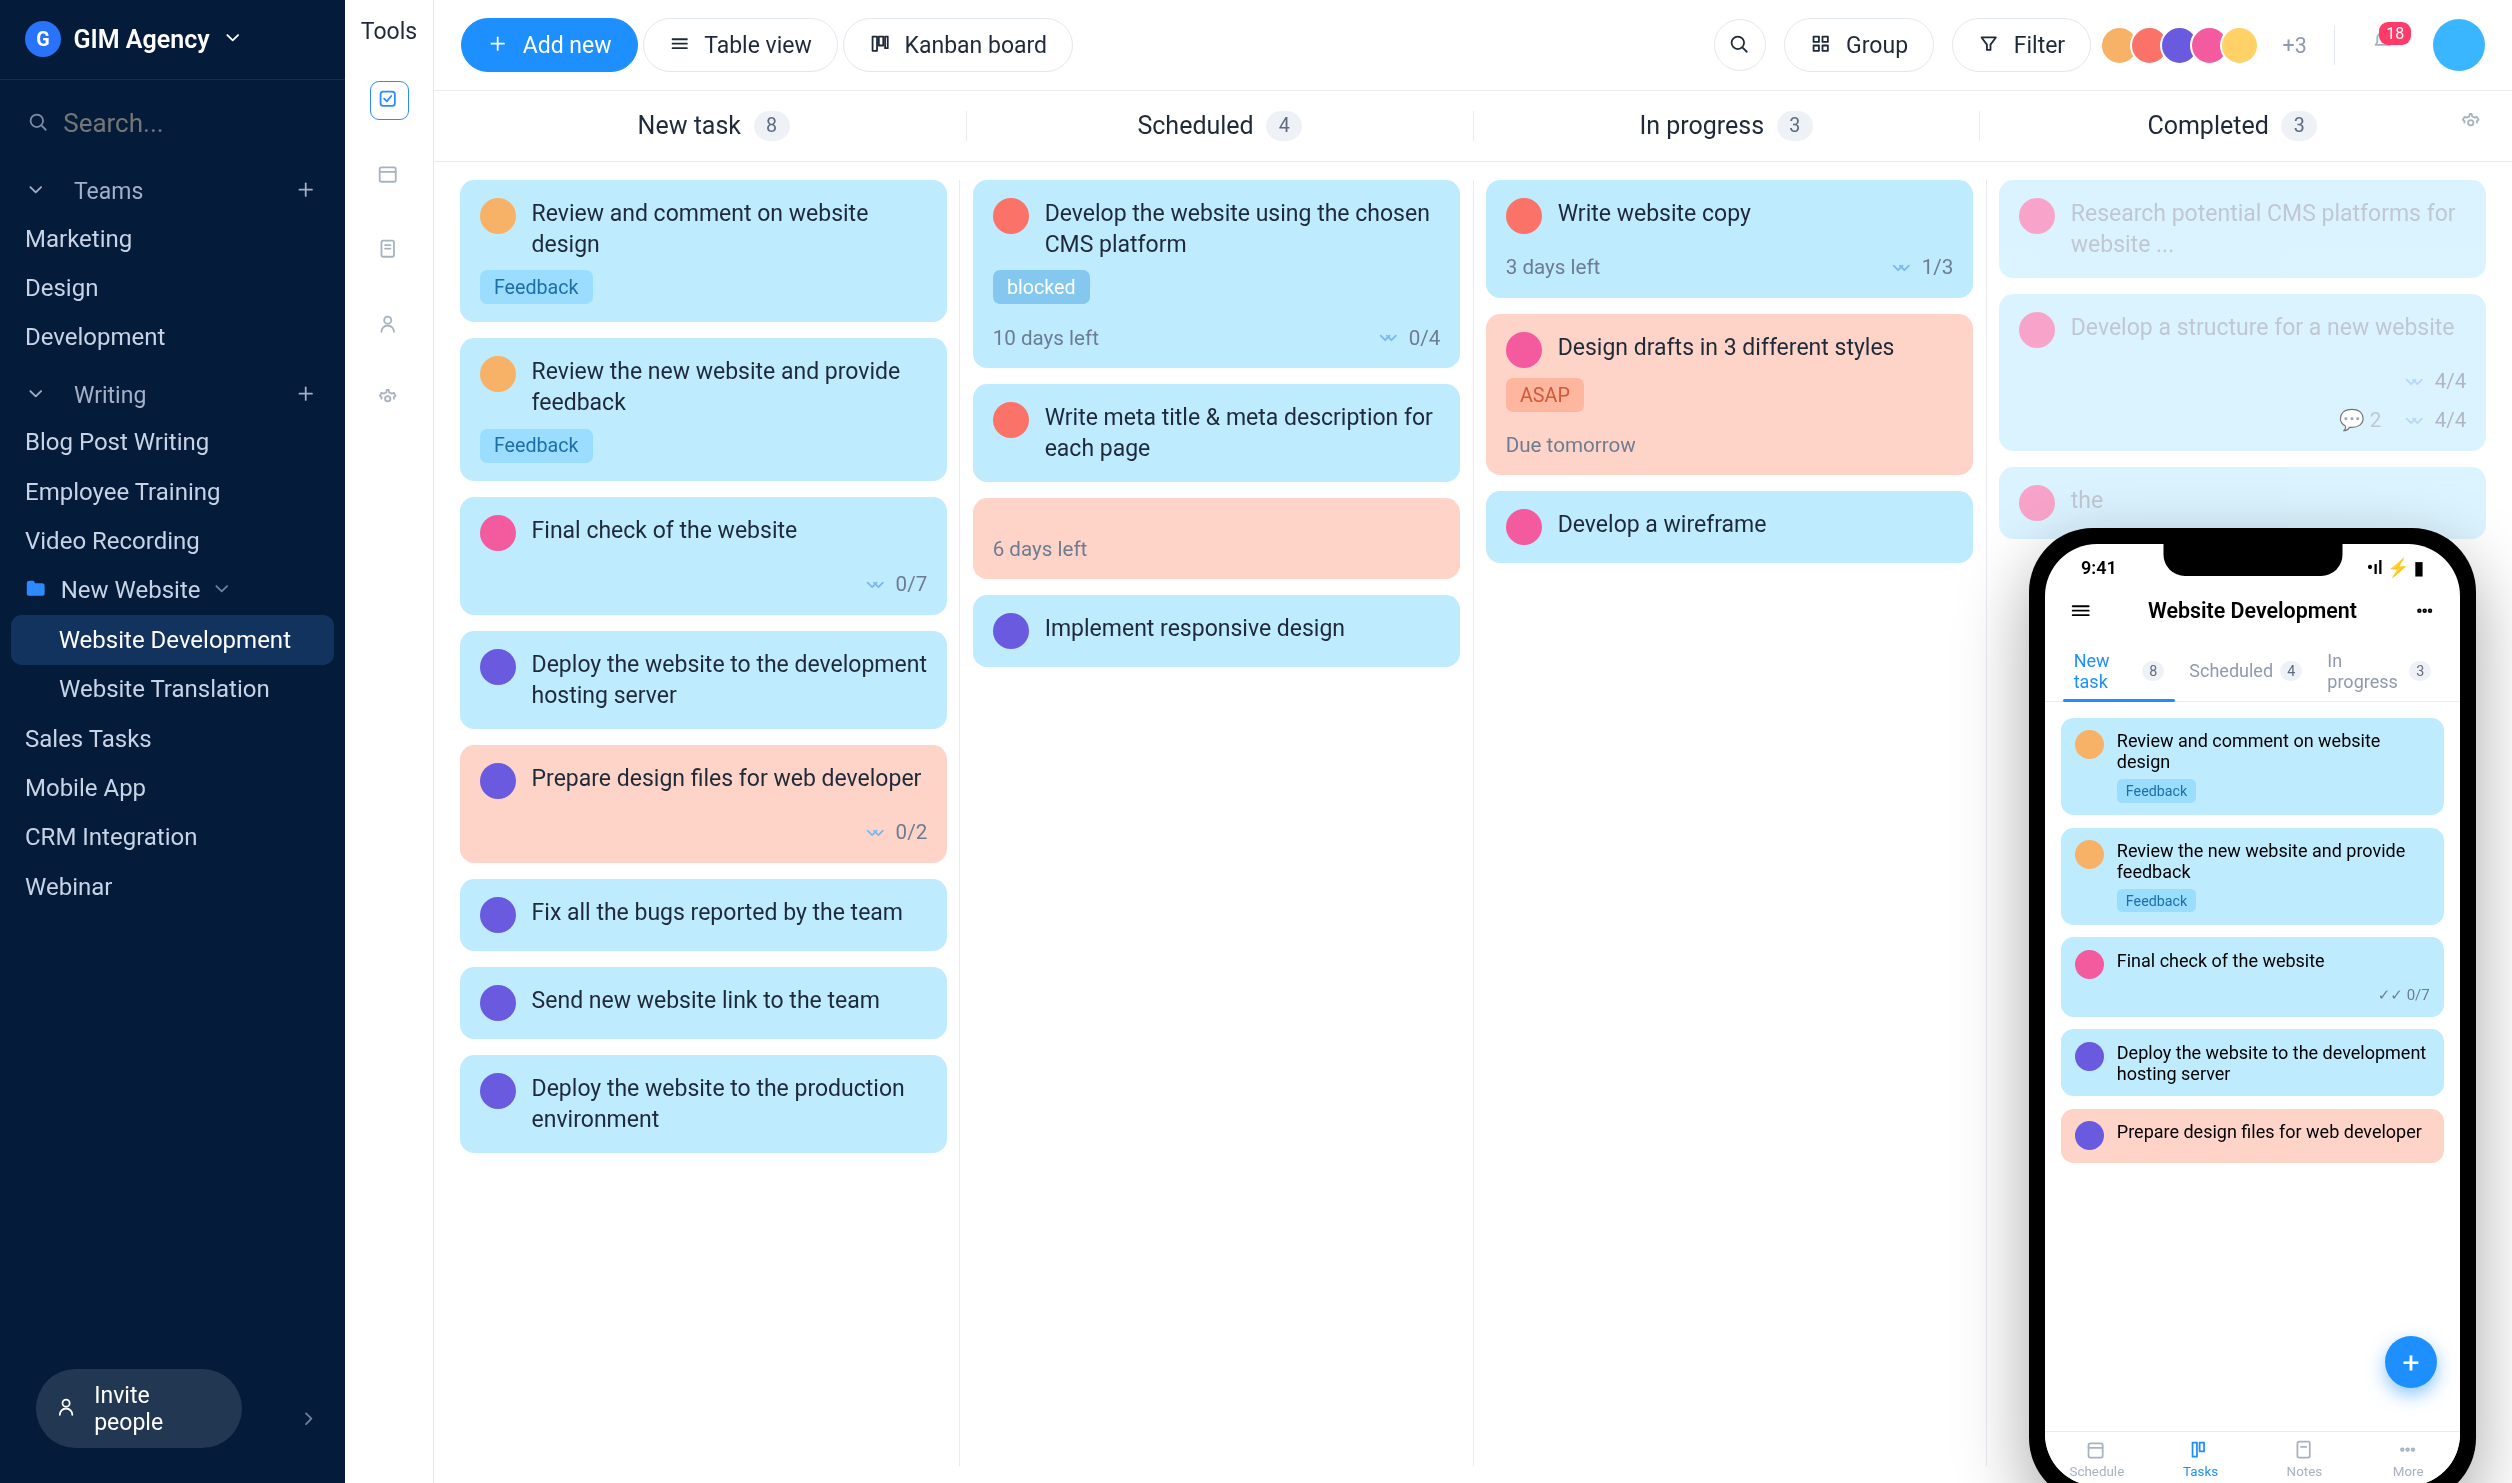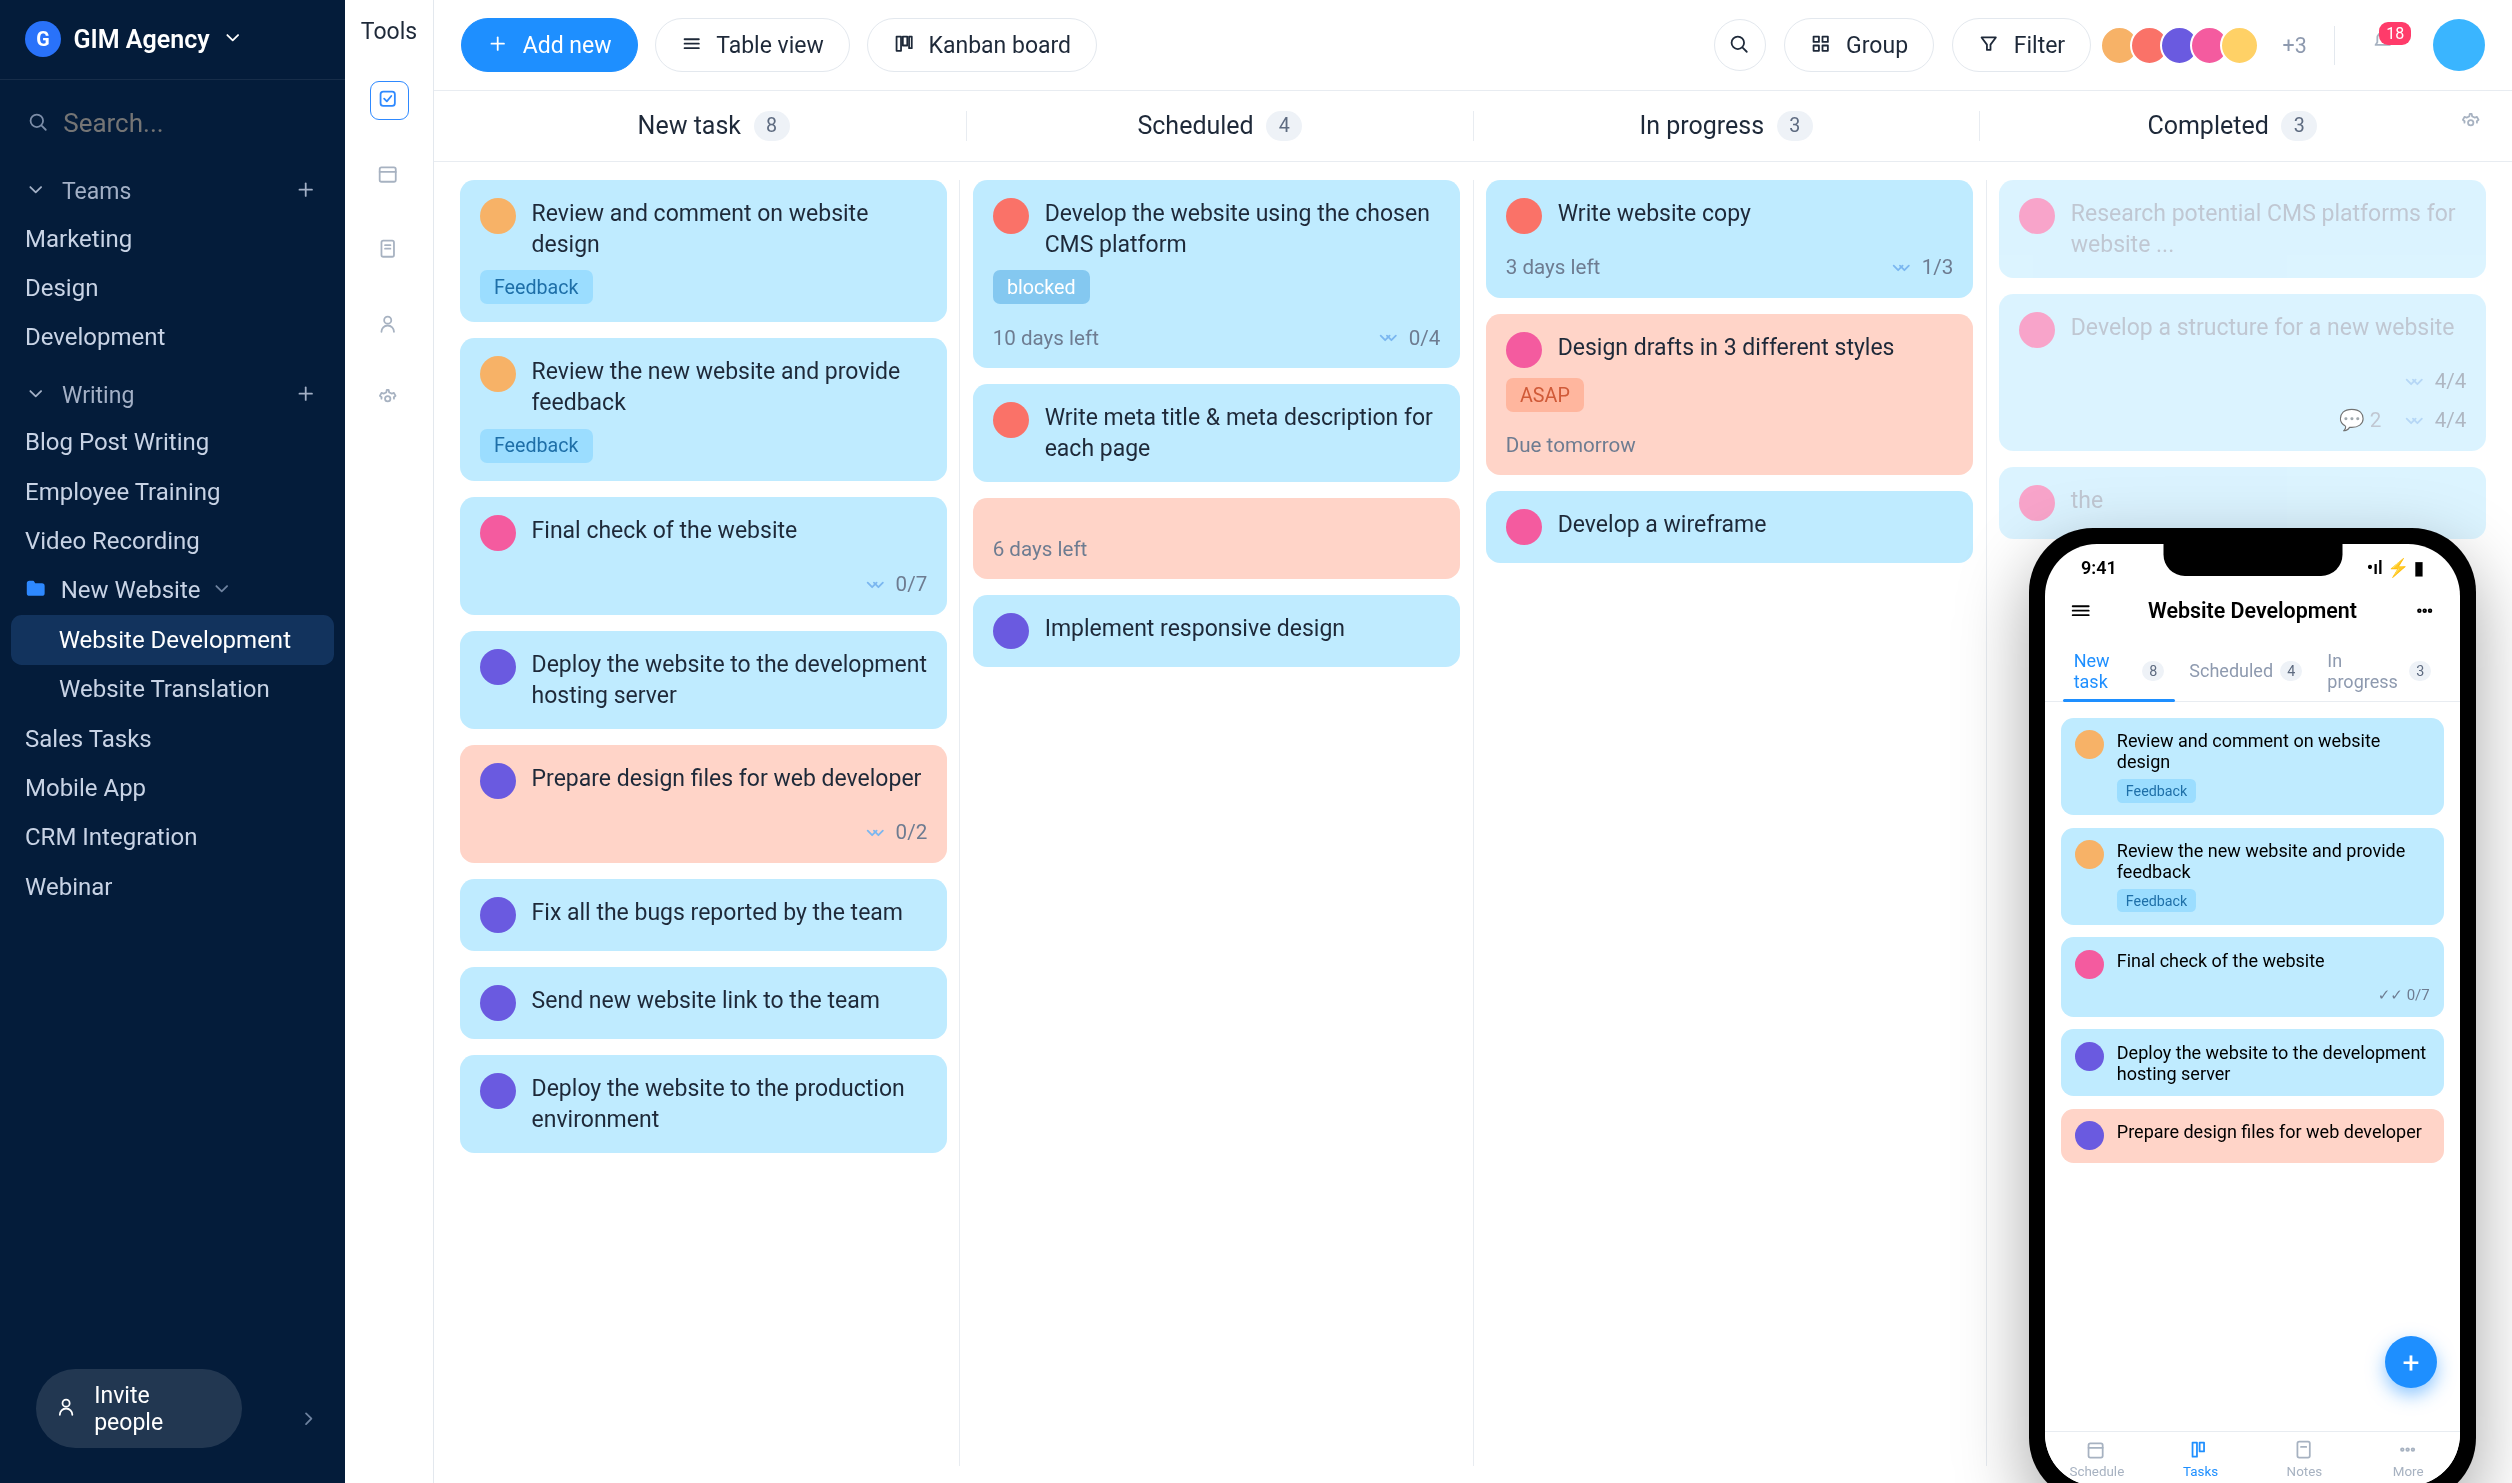--- a/index.html
+++ b/index.html
@@ -9,38 +9,38 @@
 
 .sidebar { width:345px; background:#041C3A; color:#fff; display:flex; flex-direction:column; font-size:25px; position:relative;}
 .side-header{display:flex;align-items:center;gap:12.5px;padding:21.4px 25px;border-bottom:0.9px solid rgba(255,255,255,.08);}
 .logo{width:36px;height:36px;border-radius:50%;background:#2972FA;display:flex;align-items:center;justify-content:center;font-weight:700;font-size:19.7px}
 .agency{font-weight:600}
 .side-search{margin:18px 18px 9px;display:flex;align-items:center;gap:14.3px;color:#7C8DA8;padding:10.7px 9px}
 .side-search input{background:transparent;border:none;outline:none;color:#fdba74;font-size:26px;width:100%}
 .side-item{display:flex;align-items:center;gap:14.3px;padding:12.5px 25px;color:#E3E9F2;cursor:pointer}
 .avatar-tiny{width:36px;height:36px;border-radius:50%;background:#8B5CF6}
 .section-hdr{display:flex;align-items:center;justify-content:space-between;padding:19.7px 25px 9px;color:#A3B0C6;font-size:23px}
-.section-hdr .lbl{display:flex;gap:12px;align-items:center}
+.section-hdr .lbl{display:flex;gap:24px;align-items:center}
 .tree-item{padding:10.7px 25px;color:#C8D3E5;font-size:24px;cursor:pointer}
 .tree-item.folder{display:flex;align-items:center;gap:10.7px;padding-left:25px}
 .tree-child{padding-left:59px}
 .tree-child.active{background:#12335D;border-radius:10.7px;margin:0 10.7px;padding:10.7px 21.4px;padding-left:48px;color:#fff}
 .invite{position:absolute;bottom:36px;left:36px;right:71px;background:rgba(255,255,255,.12);border-radius:893px;padding:12.5px 21.4px;display:flex;gap:12.5px;align-items:center;width:206px;font-size:23px}
 .collapse{position:absolute;bottom:45px;right:22.3px;color:#6E829F}
 
 
 .rail{width:89px;background:#fff;border-right:0.9px solid #E3E8EE;padding-top:18px;display:flex;flex-direction:column;align-items:center;gap:36px}
 .rail .lbl{font-size:23px;color:#1E2939}
 .rail-icon{width:39px;height:39px;display:flex;align-items:center;justify-content:center;border-radius:9px;color:#A7B2C1}
 .rail-icon.active{border:1.8px solid #2E89FF;color:#2E89FF}
 
 
 .main{flex:1;display:flex;flex-direction:column;position:relative}
 .topbar{display:flex;align-items:center;justify-content:space-between;padding:18px 27px;border-bottom:0.9px solid #E8ECF1}
-.views{display:flex;gap:17px;align-items:center}
+.views{display:flex;gap:5px;align-items:center}
 .btn{display:flex;align-items:center;gap:10.7px;padding:12.5px 25px;border-radius:893px;border:0.9px solid #E3E8EE;background:#fff;font-size:23px;color:#1E2939;cursor:pointer}
 .btn.primary{background:#1E8FFF;border-color:#1E8FFF;color:#fff}
 .btn.icon-only{padding:12.5px;width:52px;height:52px;justify-content:center;border-radius:50%}
 .right-tools{display:flex;align-items:center;gap:18px}
 .avatars{display:flex}
 .avatars .av{width:39px;height:39px;border-radius:50%;border:2.7px solid #fff;margin-left:-9px}
 .plus-count{font-size:21.4px;color:#8E9AAF;margin-left:5.4px}
 .bell-wrap{position:relative;margin:0 10.7px}
 .badge{position:absolute;top:-5.4px;right:-7.1px;background:#FF3B6A;color:#fff;font-size:16px;padding:1.8px 7.1px;border-radius:9px}
 .me-av{width:52px;height:52px;border-radius:50%;background:#3AB5FF}

